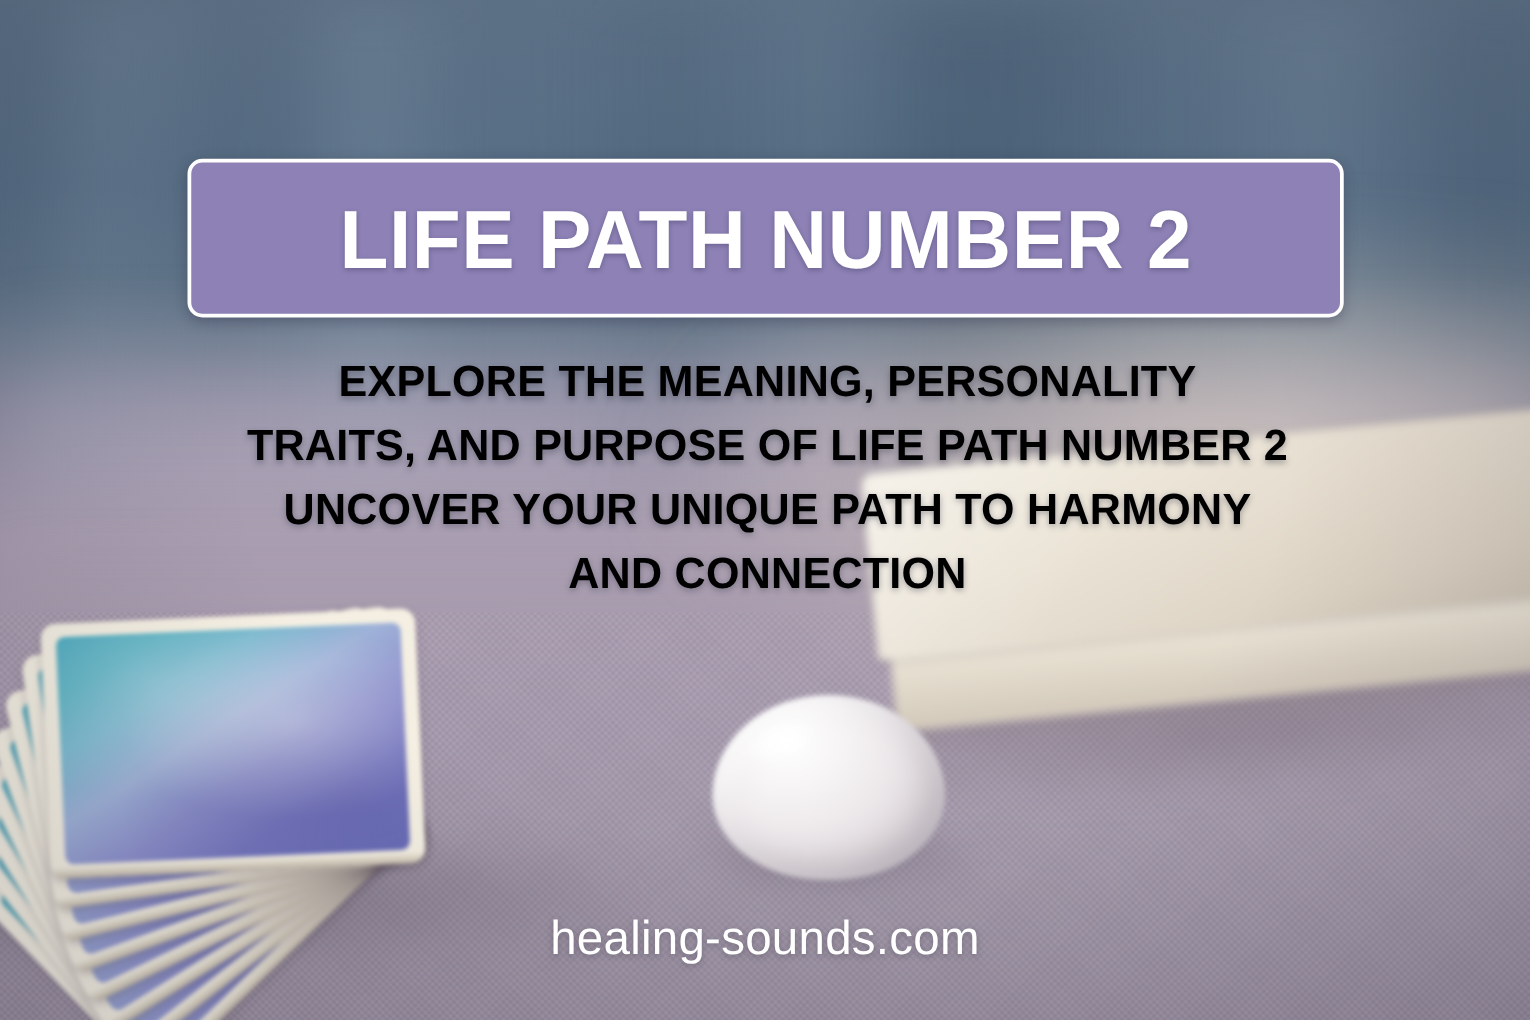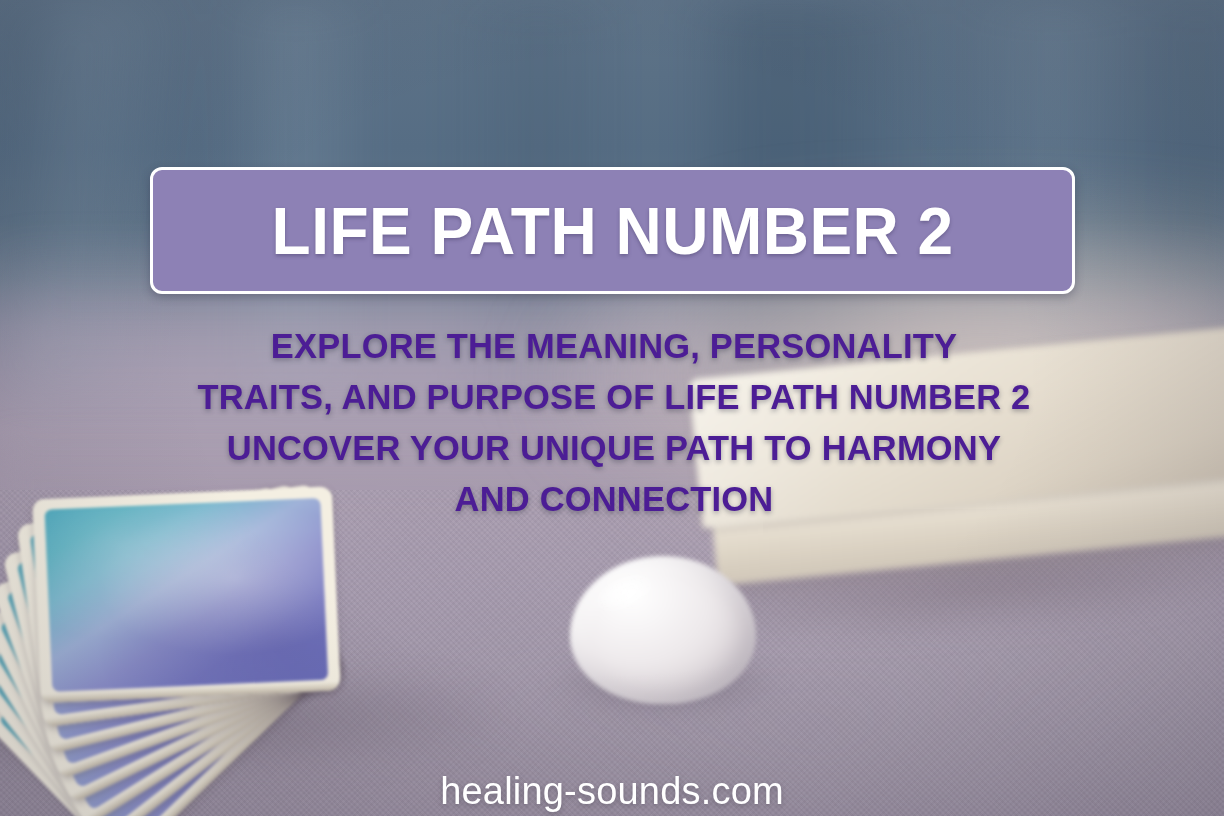--- a/index.html
+++ b/index.html
@@ -191,21 +191,21 @@
   .cards-ground-shadow {
     position:absolute; left:-30px; top:208px;
     width:640px; height:96px;
     background:radial-gradient(ellipse at 46% 40%, rgba(98,88,102,0.44) 0%, rgba(108,98,112,0.20) 48%, rgba(118,108,122,0) 76%);
     filter:blur(14px);
   }
 
   
   .overlay {
     position:absolute; inset:0;
-    display:flex; flex-direction:column; align-items:center;margin-top:40px;
+    display:flex; flex-direction:column; align-items:center;
   }
   .title-banner {
     position:absolute;
     left:150px; top:127px;
     width:925px; height:127px;
     background:#8d81b5;
     border:3px solid #ffffff;
     border-radius:12px;
     display:flex; align-items:center; justify-content:center;
     box-shadow:0 3px 10px rgba(40,38,62,0.32);
@@ -222,21 +222,21 @@
   }
   .subtitle {
     position:absolute;
     left:4px; right:0; top:280px;
     text-align:center;
     font-family:"Liberation Sans", sans-serif;
     font-weight:bold;
     font-size:35px;
     line-height:51px;
     letter-spacing:0.2px;
-    color:#4c1d95;
+    color:#000000;
     text-shadow:0 2px 5px rgba(50,52,70,0.42);
     padding:0 60px;
   }
   .subtitle .sub-line { display:block; transform:scaleX(0.985); }
 
   .footer-url {
     position:absolute;
     left:0; right:0; top:730px;
     text-align:center;
     font-family:"Liberation Sans", sans-serif;

